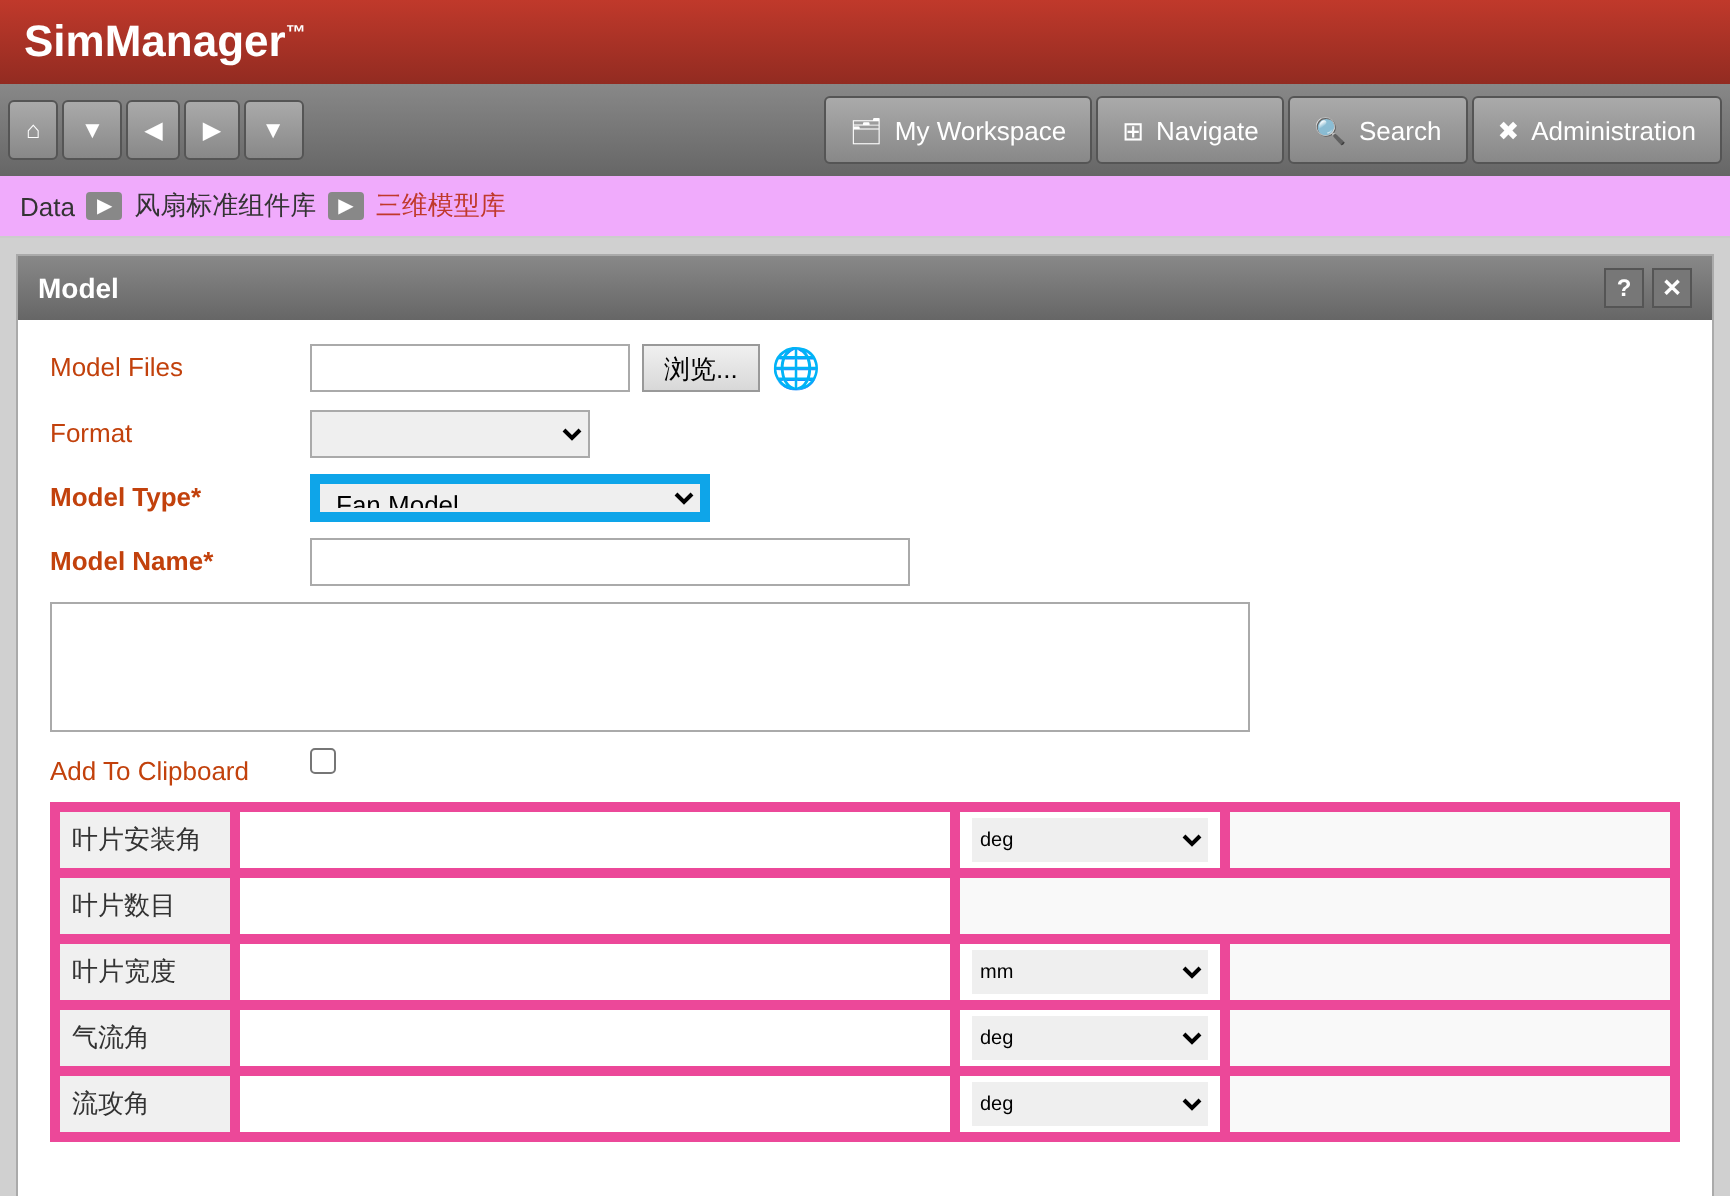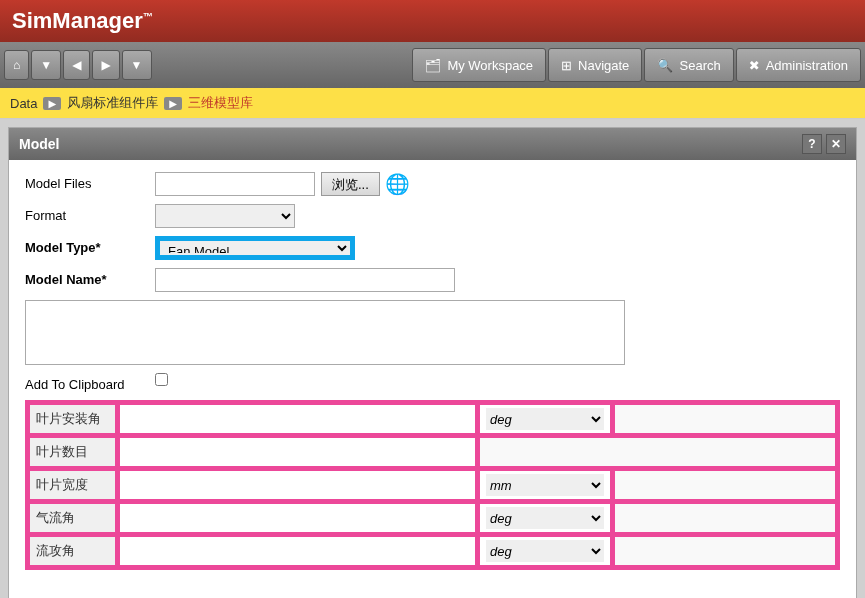--- a/index.html
+++ b/index.html
@@ -45,21 +45,21 @@
       color: white;
       padding: 4px 12px;
       cursor: pointer;
       display: flex; align-items: center; gap: 6px;
       height: 34px;
       font-size: 13px;
     }
 
     
     .breadcrumb {
-      background: #fde047;
+      background: #f0abfc;
       border-bottom: 1px solid #ccc;
       padding: 6px 10px;
       display: flex; align-items: center; gap: 6px;
       font-size: 13px;
     }
     .breadcrumb-arrow {
       color: #666;
       background: #888;
       color: white;
       padding: 1px 5px;
@@ -100,21 +100,21 @@
 
     
     .form-row {
       display: flex; align-items: flex-start;
       margin-bottom: 8px;
     }
     .form-label {
       min-width: 130px;
       padding-top: 4px;
       font-size: 13px;
-      color: #000000;
+      color: #c2410c;
     }
     .form-label.bold { font-weight: bold; }
     .form-control {
       border: 1px solid #aaa;
       padding: 3px 6px;
       font-size: 13px;
       height: 24px;
     }
 
     .model-files-row { display: flex; align-items: flex-start; gap: 6px; }
@@ -190,22 +190,21 @@
       height: 22px;
       border: none;
       padding: 2px 4px;
       font-size: 13px;
     }
     .param-unit { width: 120px; }
     .param-unit select {
       width: 100%;
       height: 22px;
       border: none;
-      font-size: 13px;
-      font-style: italic;
+      font-size: 10px;
     }
     .param-empty { width: 200px; background: #f9f9f9; }
 
     
     .form-actions {
       padding: 8px 16px;
       display: flex; gap: 8px;
     }
   </style>
 </head>

